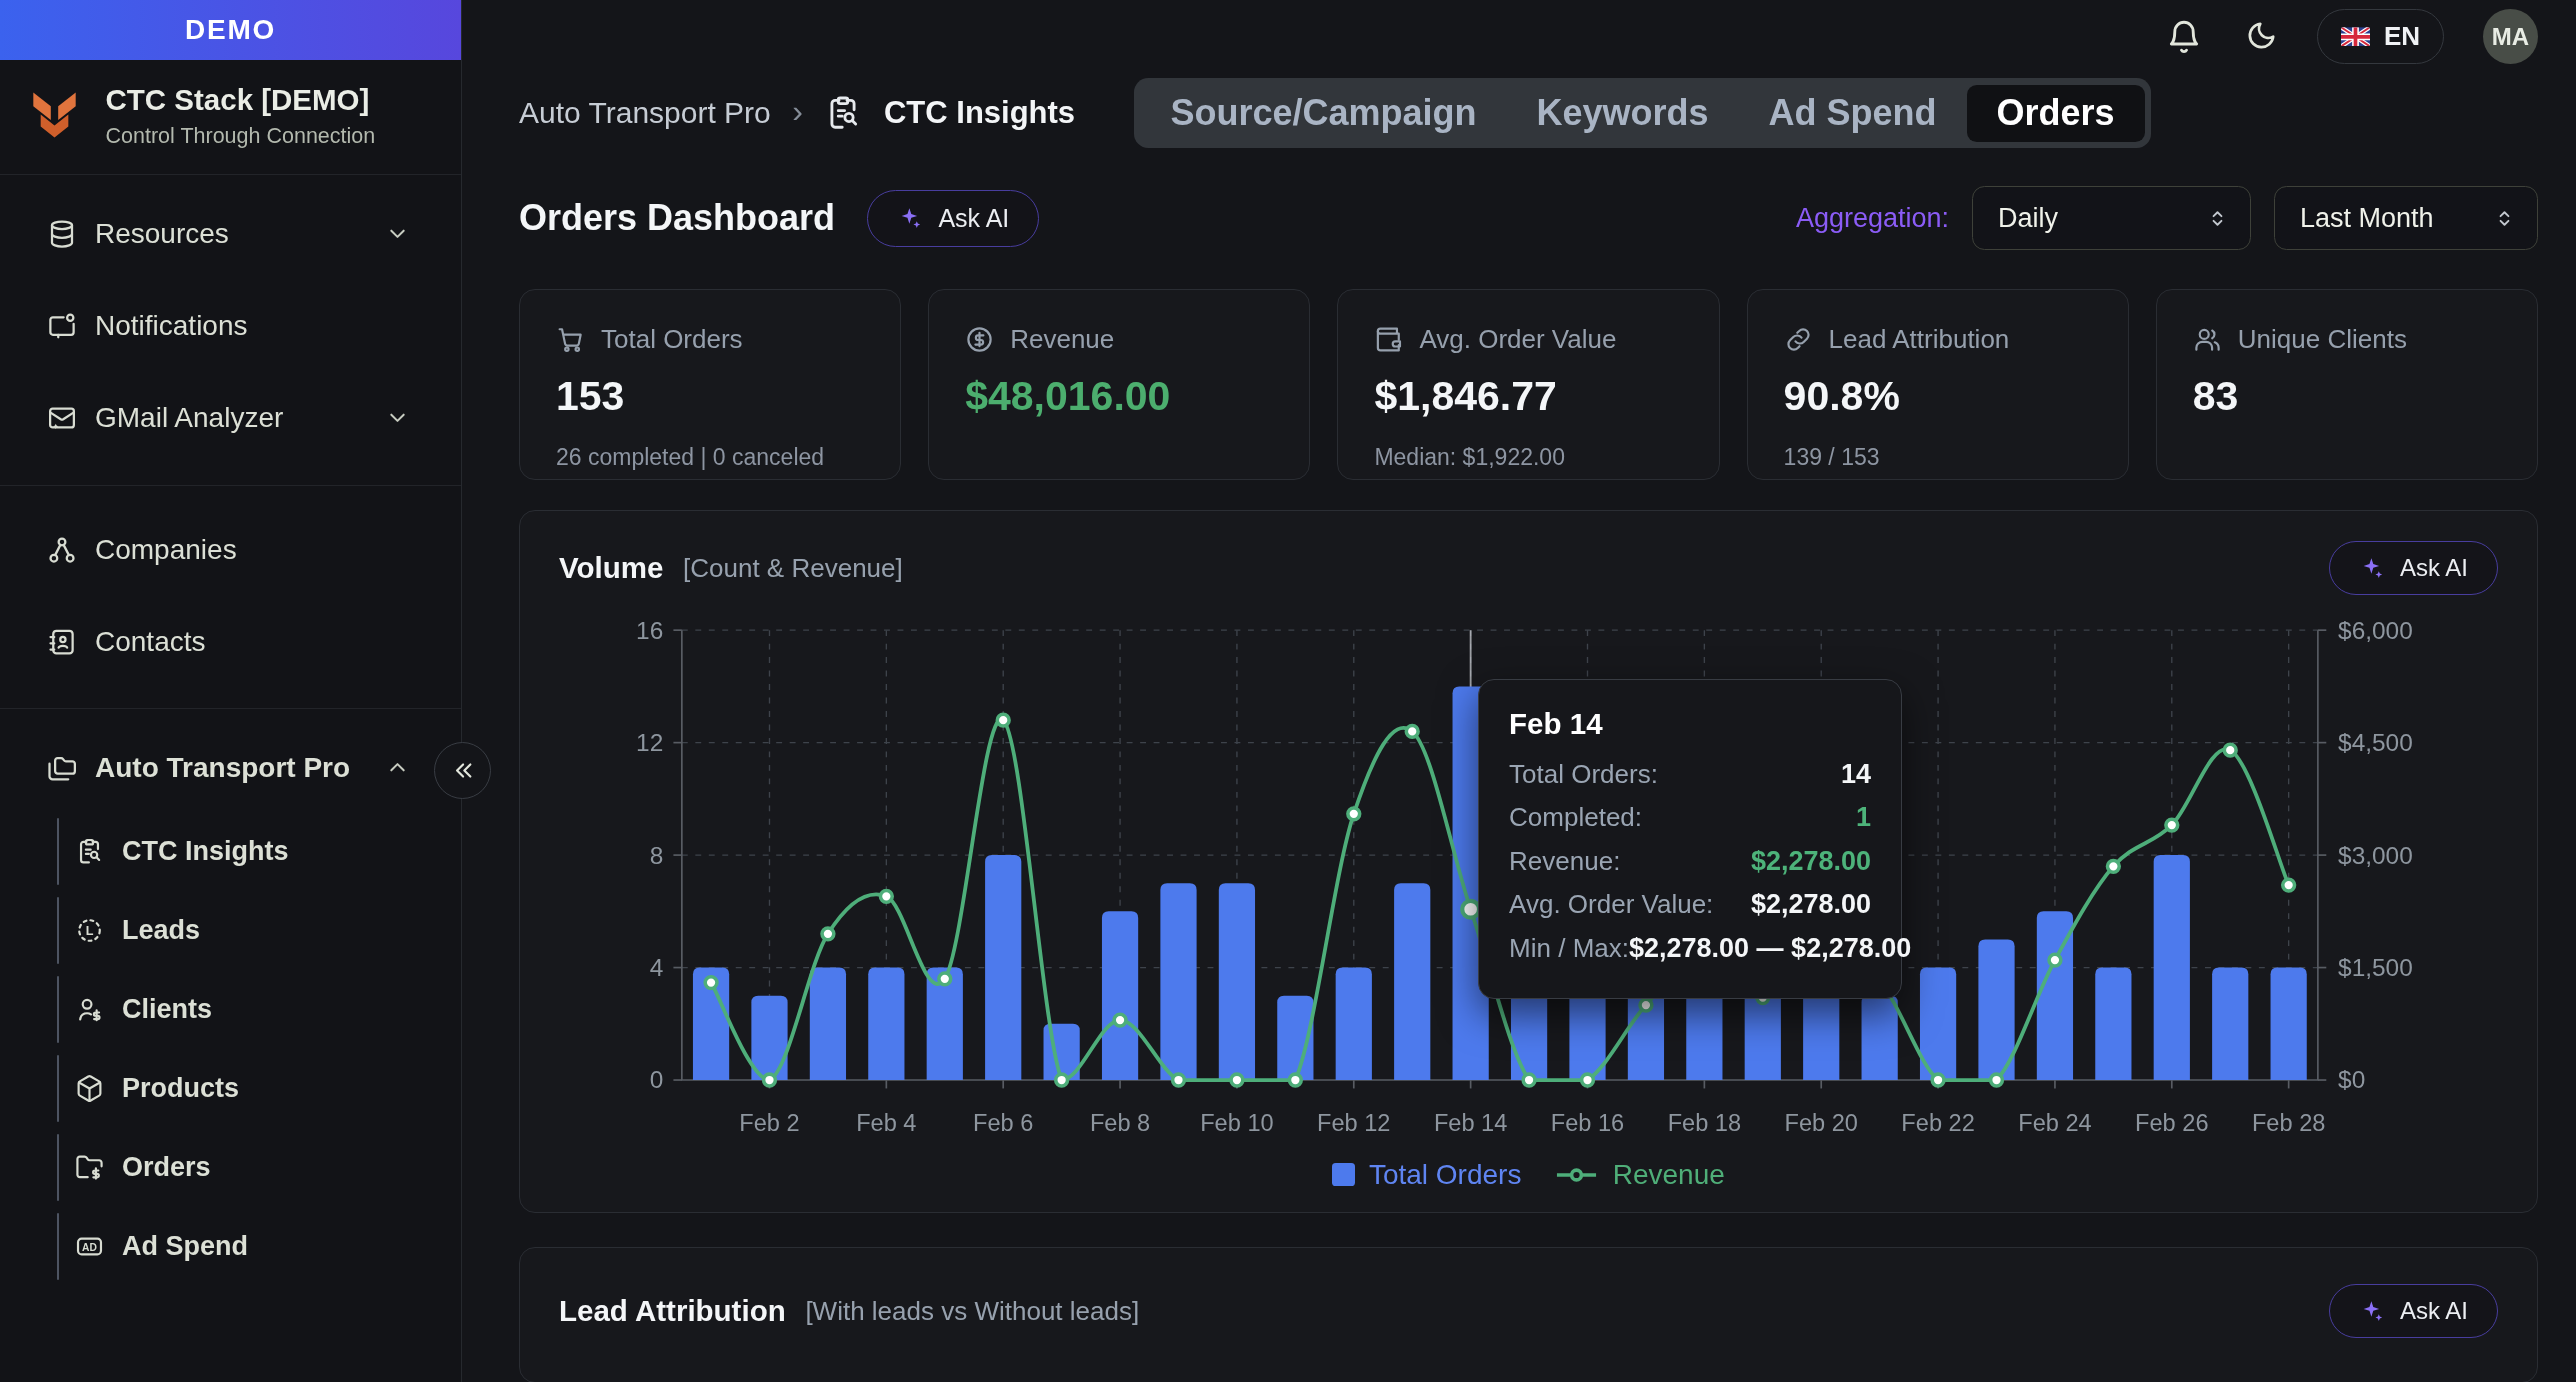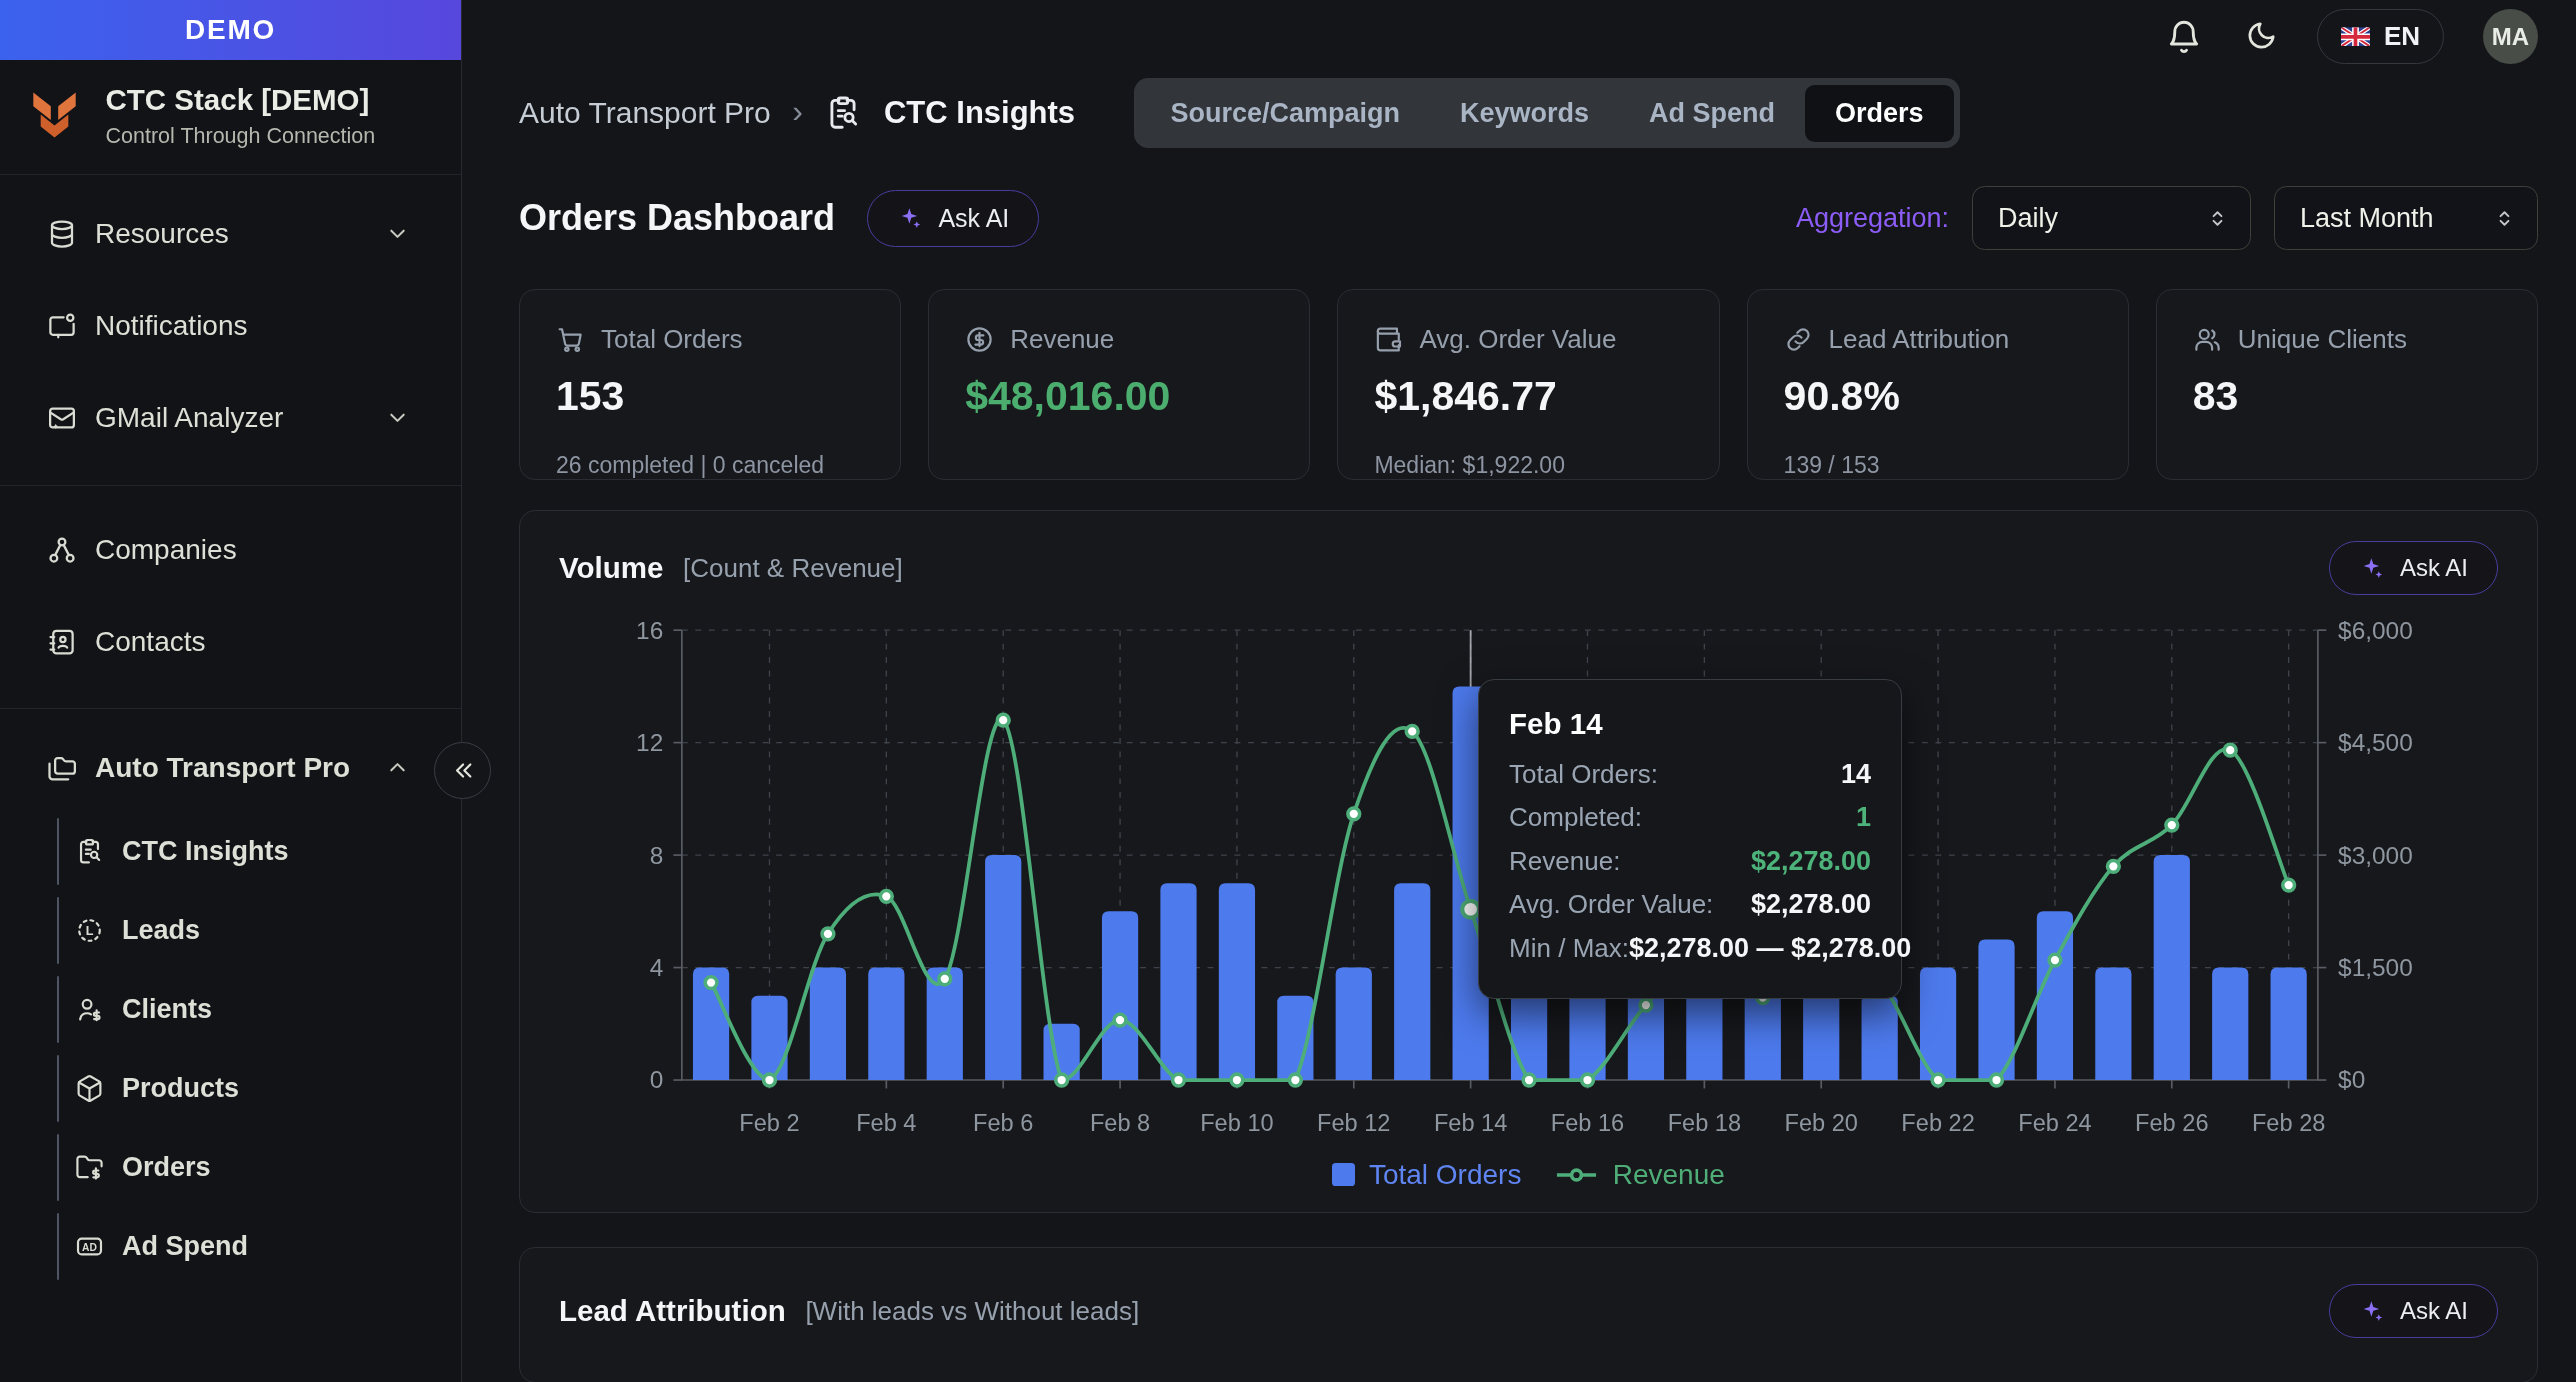--- a/index.html
+++ b/index.html
@@ -44,21 +44,21 @@
   .avatar { width:55px; height:55px; border-radius:50%; background:#484d47; color:#e9ede5;
     display:flex; align-items:center; justify-content:center; font-size:24px; font-weight:600; cursor:pointer;}
   .crumb-row { display:flex; align-items:center; margin: 14.3px 38px 0 57px; }
   .crumb { display:flex; align-items:center; gap:21.5px; }
   .crumb-parent { font-size:30px; color:#c6ccd4; }
   .crumb-sep { font-size:32px; color:#858d98; padding-bottom:3.6px;}
   .crumb-icon { display:flex; color:#e6e9ed; }
   .crumb-current { font-size:31px; font-weight:700; color:#f3f5f7; }
   .tabs { display:flex; align-items:center; margin-left:59px; background:#32363b;
     border-radius:14.3px; padding:6.3px; height:70px; }
-  .tab { padding:0 30px; height:57px; display:flex; align-items:center; font-size:27px;
+  .tab { padding:0 30px; height:57px; display:flex; align-items:center; font-size:36px;
     font-weight:600; color:#a9b4c4; border-radius:9.8px; cursor:pointer; white-space:nowrap;}
   .tab.active { background:#101114; color:#ffffff; }
   .title-row { display:flex; align-items:center; margin: 38px 38px 0 57px; }
   .page-title { font-size:36px; font-weight:700; color:#f4f6f8; }
   .askai { display:inline-flex; align-items:center; gap:14.3px; height:57px; padding:1px 29px;
     border-radius:29.5px; border:1.8px solid #483d9e; background:rgba(18,19,24,.6);
     color:#eceef2; font-size:25px; font-weight:500; cursor:pointer; white-space:nowrap;}
   .title-row .askai { margin-left:32px; }
   .agg { margin-left:auto; display:flex; align-items:center; gap:23px; }
   .agg-label { font-size:27px; color:#8b5cf6; }
@@ -68,21 +68,21 @@
   .select.wide { width:264px; }
   .select .chevs { display:flex; color:#c3c8cf; }
   
   .stats-row { display:flex; gap:27px; margin: 39px 38px 0 57px; }
   .card { background:#17181c; border:0.9px solid #2a2d33; border-radius:16px; }
   .stat-card { flex:1; padding: 34px 36px; height:191px; }
   .stat-head { display:flex; align-items:center; gap:16px; color:#96a0ad; font-size:26px; }
   .stat-head .sicon { display:flex; color:#96a0ad; }
   .stat-value { font-size:41px; font-weight:700; margin-top:18px; color:#f4f6f8; }
   .stat-value.green { color:#4cae6e; }
-  .stat-sub { margin-top:32px; font-size:23px; color:#8d95a2; min-height:25px; }
+  .stat-sub { margin-top:24px; font-size:23px; color:#8d95a2; min-height:25px; }
   
   .chart-card { margin: 30px 38px 0 57px; padding: 30px 39px 21.5px; }
   .card-head { display:flex; align-items:center; }
   .card-title { font-size:29.5px; font-weight:700; color:#f4f6f8; }
   .card-sub { font-size:26px; color:#97a1ae; margin-left:19.7px; }
   .card-head .askai { margin-left:auto; height:54px; font-size:24px; }
   .chart-wrap { position:relative; margin-top:19.7px; }
   #chart-box svg { width:100%; height:524px; display:block; }
   .tooltip { position:absolute; left:47.4%; top:64px; width:424px; background:#16171b;
     border:0.9px solid #383c43; border-radius:16px; padding:27px 30px 21.5px;

